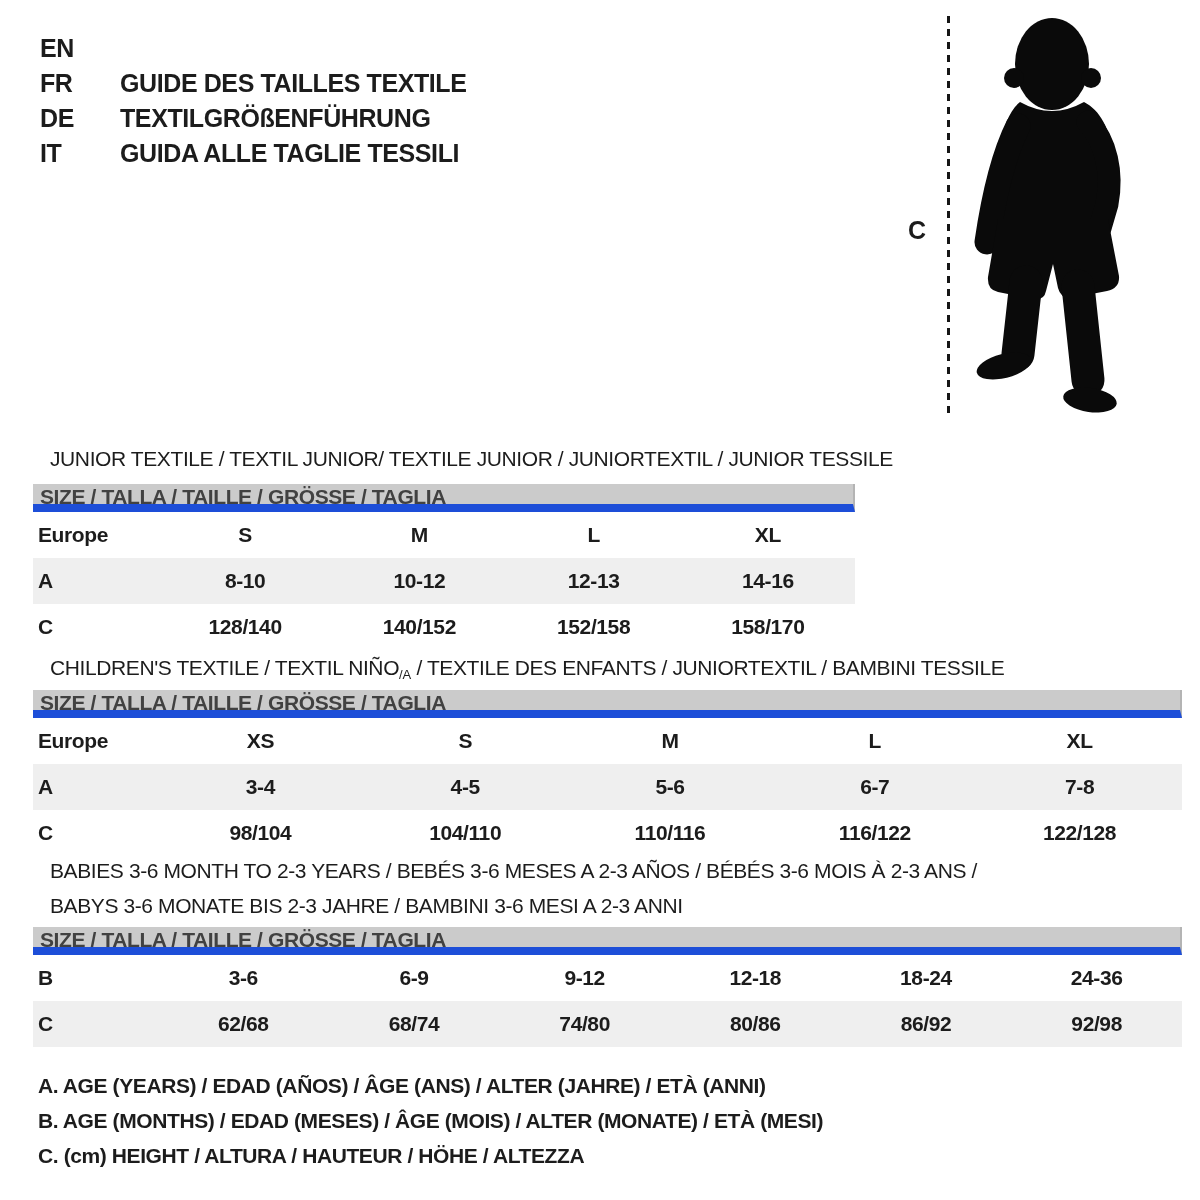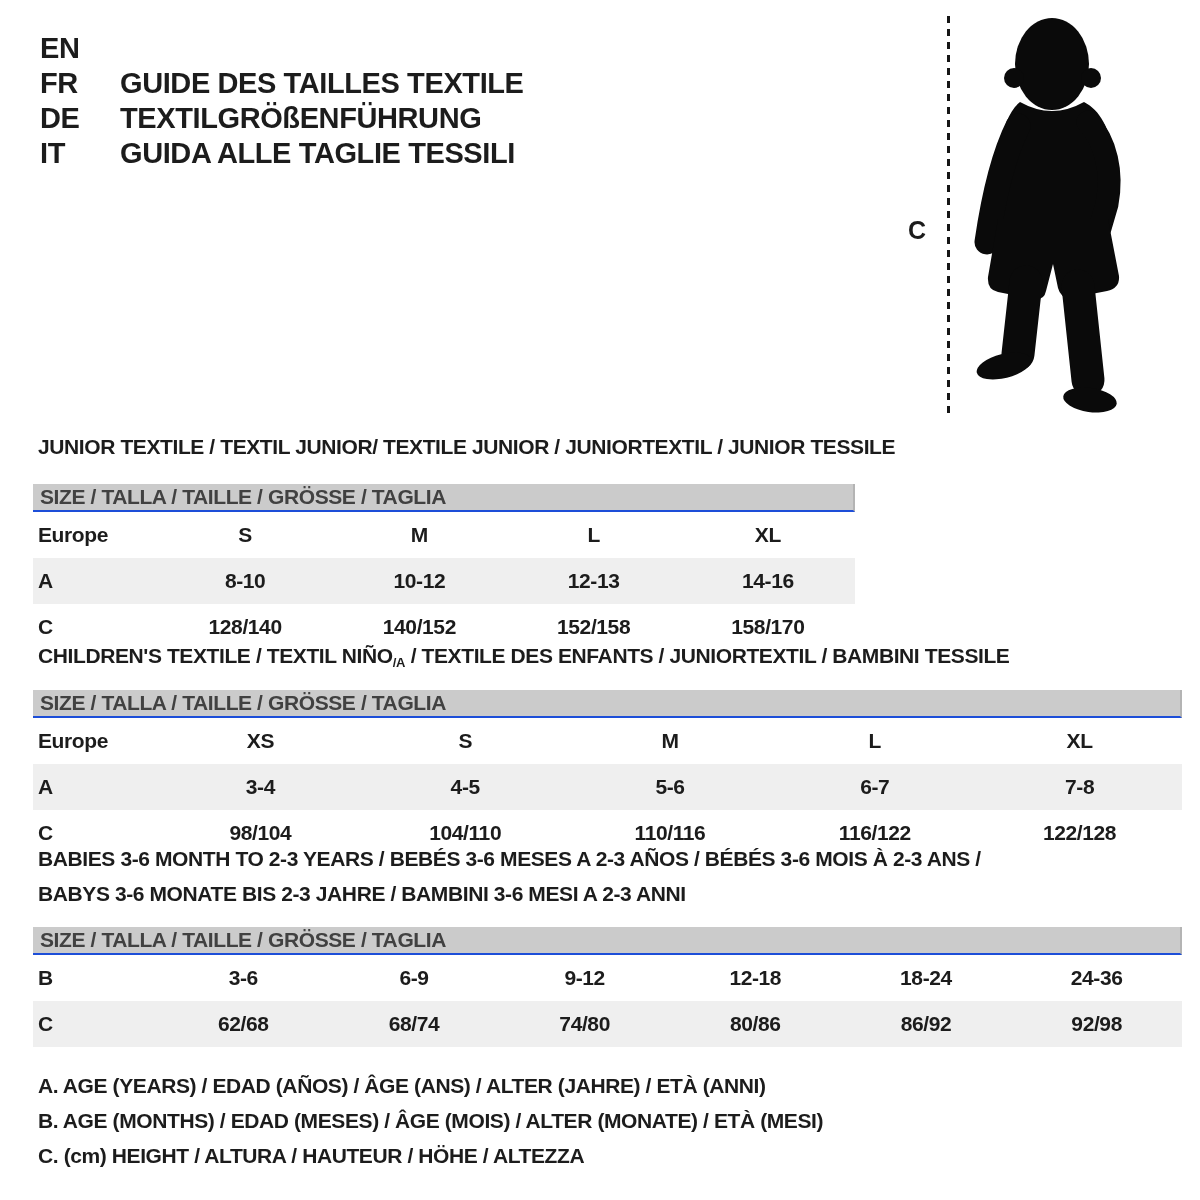--- a/index.html
+++ b/index.html
@@ -7,40 +7,40 @@
   body{
     width:1200px;height:1200px;position:relative;overflow:hidden;
     background:#ffffff;color:#1c1c1c;
     font-family:"Liberation Sans", sans-serif;
     font-weight:700;letter-spacing:-0.4px;
   }
   .abs{position:absolute}
 
   
   .lang-block{left:40px;top:31px}
-  .lang-row{display:flex;font-size:29px;line-height:35px;white-space:nowrap}
+  .lang-row{display:flex;font-size:25px;line-height:35px;white-space:nowrap}
   .lang-code{width:80px}
 
   
   .measure-line{left:947px;top:16px;width:3px;height:400px;
     background:repeating-linear-gradient(to bottom,#161616 0 7px,transparent 7px 13px)}
   .measure-label{left:908px;top:216px;font-size:25px}
   .silhouette{left:960px;top:14px}
 
   
-  .sec-title{margin:0;font-size:21px;line-height:28px;white-space:nowrap;font-weight:700}
+  .sec-title{margin:12px;font-size:21px;line-height:28px;white-space:nowrap;font-weight:400}
   #junior-title{left:38px;top:433px}
   #children-title{left:38px;top:642px}
   #babies-title{left:38px;top:841px;line-height:35px}
   .sub{font-size:13px;vertical-align:-4px;letter-spacing:-0.2px}
 
   
   .size-bar{background:#cbcbcb;height:28px;line-height:25px;padding-left:7px;
     font-size:21px;color:#414141;white-space:nowrap;
-    border-bottom:2px solid #1d4ed8;border-right:2px solid #b4b4b4}
+    border-bottom:8px solid #1d4ed8;border-right:2px solid #b4b4b4}
   #junior-bar{left:33px;top:484px;width:822px}
   #children-bar{left:33px;top:690px;width:1149px}
   #babies-bar{left:33px;top:927px;width:1149px}
 
   
   .size-table{border-collapse:collapse;table-layout:fixed}
   .size-table td{font-size:21px;font-weight:700;text-align:center;height:46px;
     padding:0;white-space:nowrap;letter-spacing:-0.4px}
   .size-table td.lbl{text-align:left;padding-left:5px}
   .c-label{width:125px}

